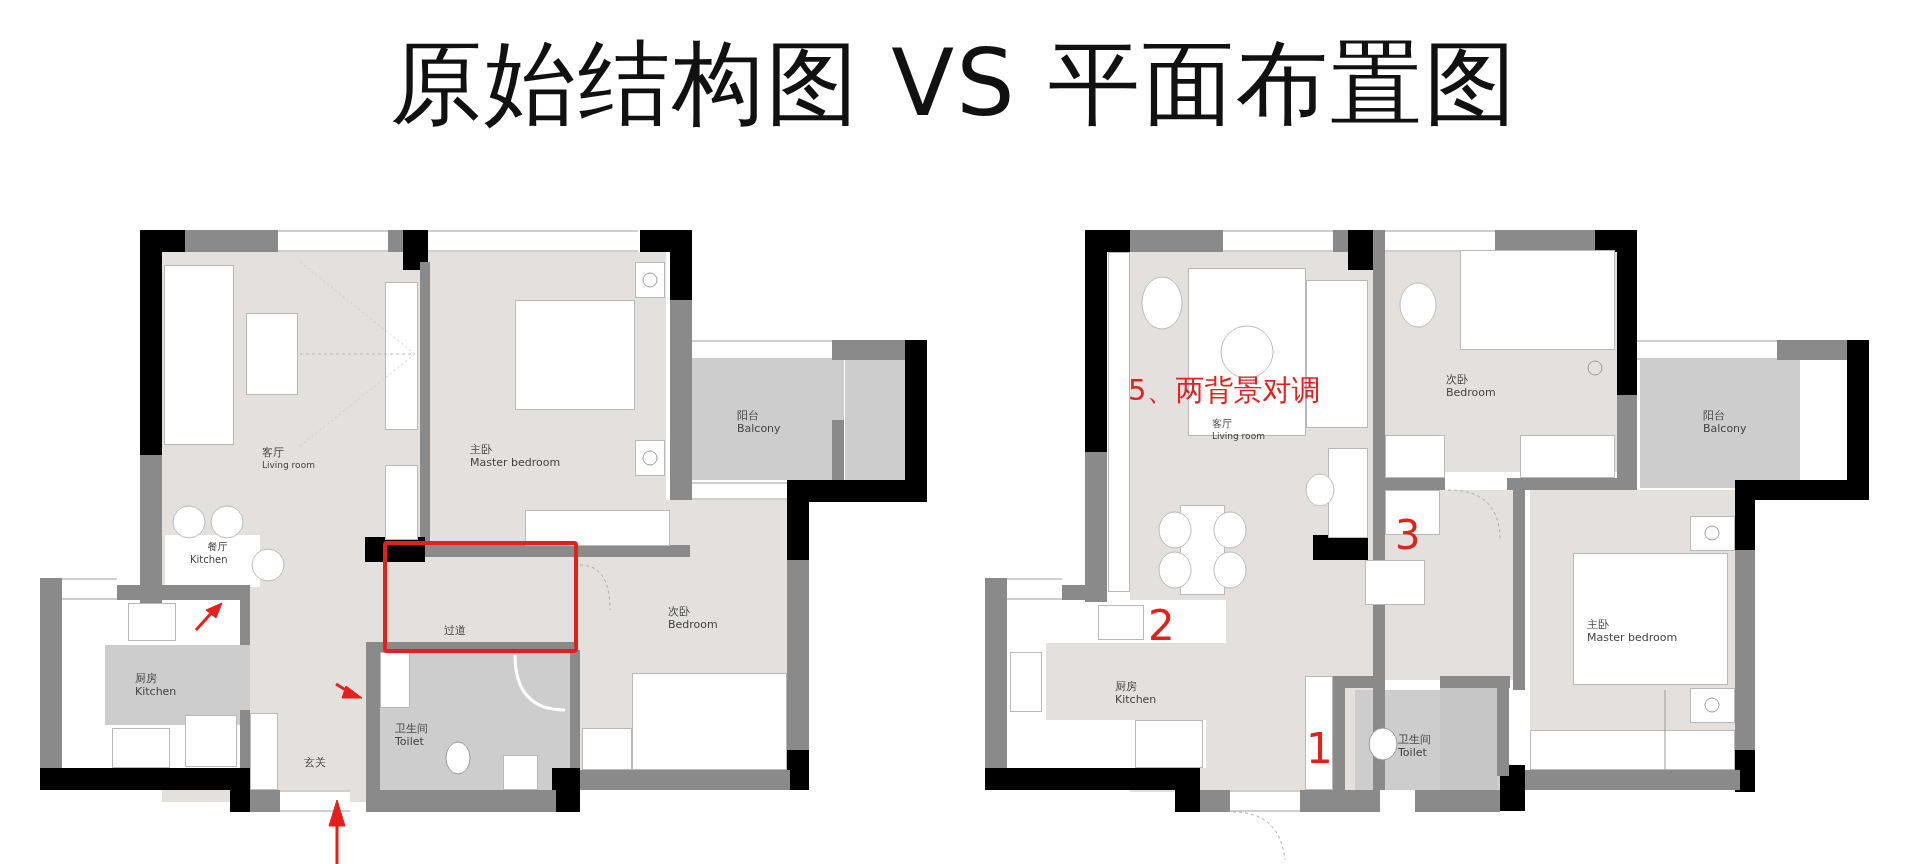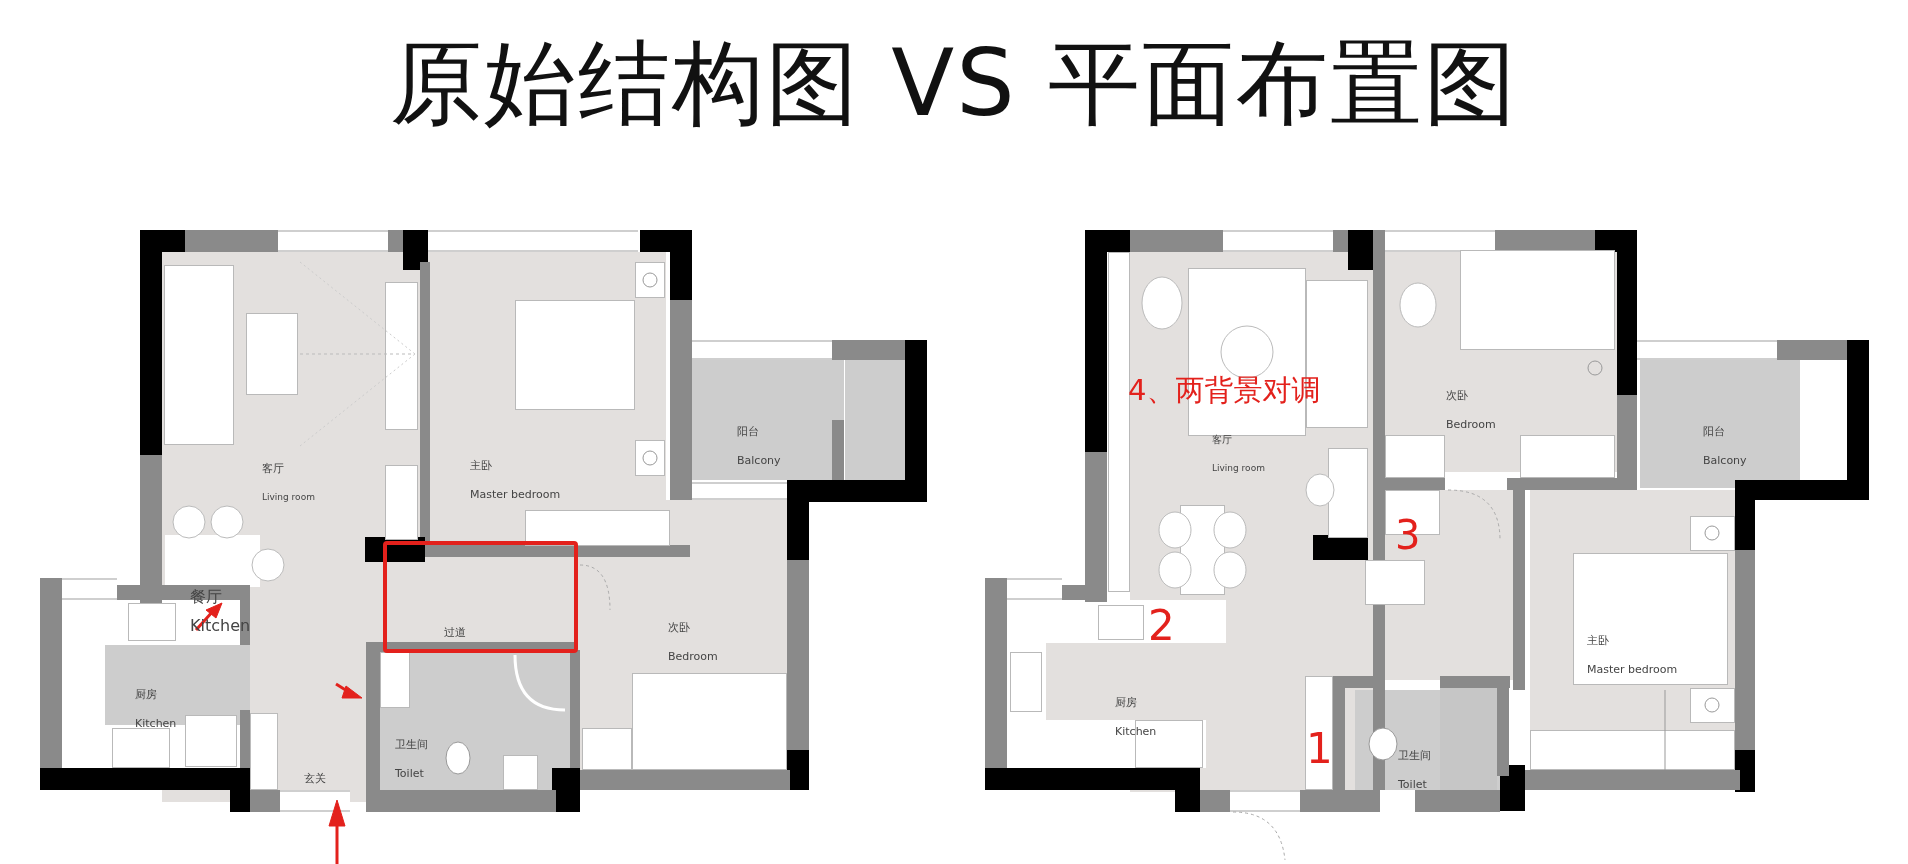--- a/index.html
+++ b/index.html
@@ -8,21 +8,21 @@
   .plan { position:absolute; }
   .r { position:absolute; }
   .blk { background:#000; }
   .wall { background:#8a8a8a; }
   .floor { background:#e3e0de; }
   .floor2 { background:#cdcdcd; }
   .white { background:#fff; }
   .win { background:#fff; border-top:2px solid #cfcfcf; border-bottom:2px solid #cfcfcf; box-sizing:border-box; }
   .furn { background:#fff; border:1px solid #b9b9b9; box-sizing:border-box; }
   .lbl { position:absolute; font-size:11px; color:#444; line-height:13px; white-space:nowrap; }
-  .lbl span { display:block;margin-top:16px; }
+  .lbl span { display:block; }
   .red-note { position:absolute; color:#e3211c; font-family:"DejaVu Sans", sans-serif; line-height:1; }
   .redbox { position:absolute; border:4px solid #e3211c; border-radius:4px; box-sizing:border-box; }
   svg { position:absolute; overflow:visible; }
 </style>
 </head>
 <body>
 
 <div class="title">原始结构图 VS 平面布置图</div>
 
 <div class="plan" style="left:0;top:0;width:954px;height:864px;">
@@ -132,29 +132,29 @@
     <span style="font-size:9px;">Living room</span>
   </div>
   <div class="lbl" style="left:470px;top:443px;">
     <span>主卧</span>
     <span>Master bedroom</span>
   </div>
   <div class="lbl" style="left:737px;top:409px;">
     <span>阳台</span>
     <span>Balcony</span>
   </div>
-  <div class="lbl" style="left:190px;top:574px;font-size:16px;">
+  <div class="lbl" style="left:190px;top:540px;font-size:10px;text-align:right;">
     <span>餐厅</span>
     <span>Kitchen</span>
   </div>
   <div class="lbl" style="left:135px;top:672px;">
     <span>厨房</span>
     <span>Kitchen</span>
   </div>
-  <div class="lbl" style="left:444px;top:610px;font-family:Liberation Serif, serif;">
+  <div class="lbl" style="left:444px;top:624px;font-family:Liberation Serif, serif;">
     <span>过道</span>
   </div>
   <div class="lbl" style="left:668px;top:605px;">
     <span>次卧</span>
     <span>Bedroom</span>
   </div>
   <div class="lbl" style="left:395px;top:722px;">
     <span>卫生间</span>
     <span>Toilet</span>
   </div>
@@ -275,17 +275,17 @@
   </div>
   <div class="lbl" style="left:1115px;top:680px;">
     <span>厨房</span>
     <span>Kitchen</span>
   </div>
   <div class="lbl" style="left:1398px;top:733px;">
     <span>卫生间</span>
     <span>Toilet</span>
   </div>
 
-  <div class="red-note" style="left:1128px;top:376px;font-size:29px;">4、两背景对调</div>
+  <div class="red-note" style="left:1128px;top:376px;font-size:29px;">5、两背景对调</div>
   <div class="red-note" style="left:1395px;top:515px;font-size:40px;">3</div>
   <div class="red-note" style="left:1148px;top:605px;font-size:42px;">2</div>
   <div class="red-note" style="left:1306px;top:728px;font-size:42px;">1</div>
 </div>
 
 </body></html>

